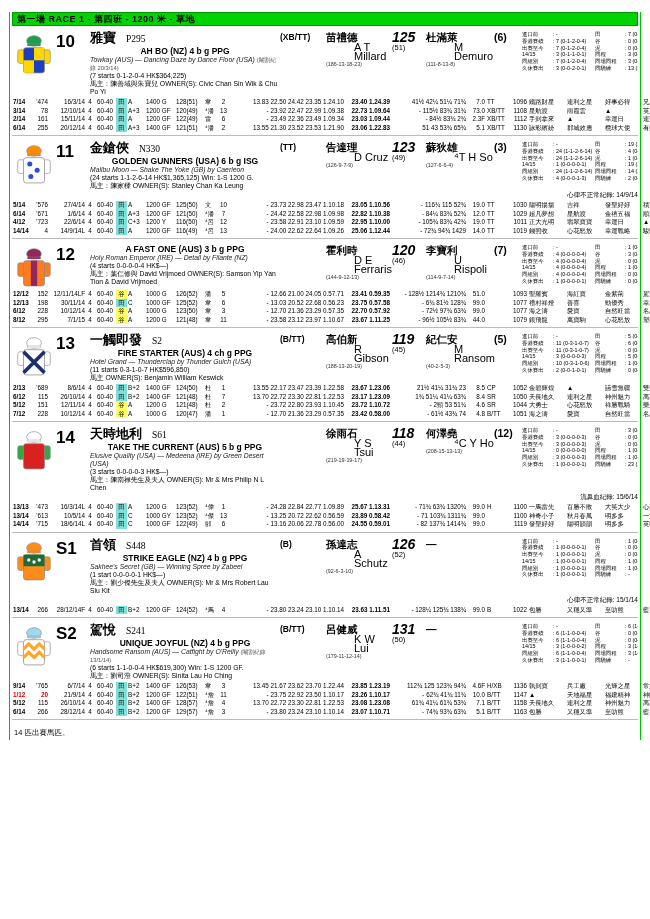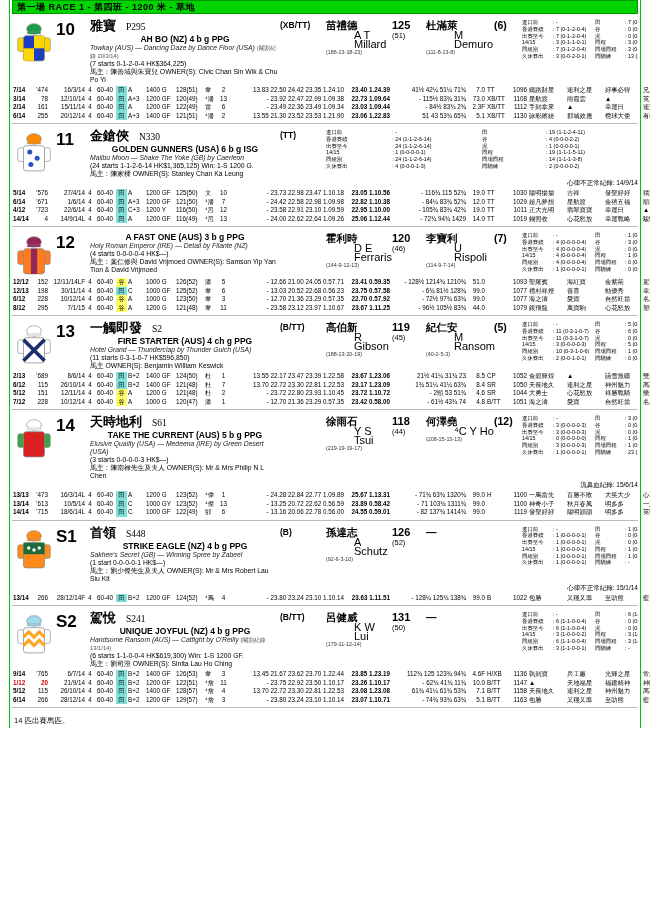--- a/index.html
+++ b/index.html
@@ -1,38 +1,38 @@
 <!DOCTYPE html>
 <html><head>
 <meta charset="utf-8">
 <title>Race Card</title>
 <style>
   html,body{margin:0;padding:0;background:#fff;}
   body{width:650px;height:919px;overflow:hidden;color:#000;
        font-family:"Liberation Sans","DejaVu Sans",sans-serif;}
-  .page{box-sizing:border-box;height:919px;padding:0 9px 6px 9px;display:flex;flex-direction:column;gap:17px;}
+  .page{box-sizing:border-box;height:919px;padding:12px 9px 6px 9px;display:flex;flex-direction:column;gap:17px;}
   .frame{border-left:1px solid #00c300;border-right:1px solid #00c300;padding:0 2px;}
   .racebar{background:#00d300;border:1px solid #009900;font-weight:bold;font-size:9px;
            line-height:12px;padding:0 4px;letter-spacing:.5px;}
   .horse{display:flex;align-items:flex-start;margin-top:5px;}
   .silks{width:44px;flex:0 0 44px;text-align:center;padding-top:2px;}
   .num{width:34px;flex:0 0 34px;font-size:17px;font-weight:bold;line-height:18px;padding-top:2px;}
   .names{width:190px;flex:0 0 190px;overflow:hidden;}
   .cnname{font-size:13px;font-weight:bold;line-height:14px;}
   .brand{font-family:"Liberation Serif","DejaVu Serif",serif;font-size:9.5px;font-weight:normal;margin-left:10px;}
   .enname{font-size:8.5px;font-weight:bold;line-height:10px;text-align:center;}
   .ped{font-size:6.8px;font-style:italic;line-height:8px;color:#222;}
   .pednote{font-size:5.8px;color:#555;font-style:normal;}
   .starts,.owner{font-size:6.8px;line-height:8px;}
   .gearcol{width:46px;flex:0 0 46px;font-size:8.5px;font-weight:bold;padding-top:1px;}
   .ppl{width:196px;flex:0 0 196px;display:grid;grid-template-columns:66px 34px 68px 28px;column-gap:0;}
   .pname{font-size:10.5px;font-weight:bold;line-height:12px;}
   .pen{font-size:11px;font-weight:normal;line-height:9px;margin-left:28px;}
   .prec{font-size:5.4px;color:#333;line-height:7px;}
-  .wt{font-size:11px;font-weight:bold;line-height:12px;}
+  .wt{font-size:14px;font-weight:bold;line-height:12px;font-style:italic;}
   .rt{font-size:7.5px;line-height:9px;}
   .drw{font-size:10.5px;font-weight:bold;}
   .stats{flex:1;overflow:hidden;}
   .stats table{border-collapse:collapse;width:100%;table-layout:fixed;}
   .stats td{font-size:5.4px;line-height:6.8px;white-space:nowrap;overflow:hidden;padding:0;}
   .stats td.sv::before{content:": ";}
   .note{font-size:6.5px;text-align:right;line-height:8px;margin-top:1px;}
   .runs{width:100%;border-collapse:collapse;table-layout:fixed;margin-top:2px;}
   .runs td{font-size:6.3px;line-height:8.5px;white-space:nowrap;overflow:hidden;padding:0 1px;}
   .runs td.b{font-weight:bold;}
@@ -283,20 +283,37 @@
             </div>
       <div class="num">11</div>
       <div class="names">
         <div class="cnname"><span>金鎗俠</span><span class="brand">N330</span></div>
         <div class="enname">GOLDEN GUNNERS (USA) 6 b g ISG</div>
         <div class="ped"><span>Malibu Moon — Shake The Yoke (GB) by Caerleon</span> <span class="pednote"></span></div>
         <div class="starts">(24 starts 1-1-2-6-14 HK$1,365,125) Win: 1-S 1200 G.</div>
         <div class="owner">馬主：陳家樑 OWNER(S): Stanley Chan Ka Leung</div>
       </div>
       <div class="gearcol">(TT)</div>
+      <div class="ppl">
+        <div>
+          <div class="pname">告達理</div>
+          <div class="pen">D Cruz</div>
+          <div class="prec">(126-9-7-9)</div>
+        </div>
+        <div>
+          <div class="wt">123</div>
+          <div class="rt">(49)</div>
+        </div>
+        <div>
+          <div class="pname">蘇狄雄</div>
+          <div class="pen">⁴T H So</div>
+          <div class="prec">(127-6-6-4)</div>
+        </div>
+        <div class="drw">(3)</div>
+      </div>
       <div class="stats">
         <table>
           <colgroup>
                   <col style="width:31px">
                   <col style="width:42px">
                   <col style="width:30px">
                   <col style="width:43px">
                 </colgroup>
           <tbody>
                   <tr>

